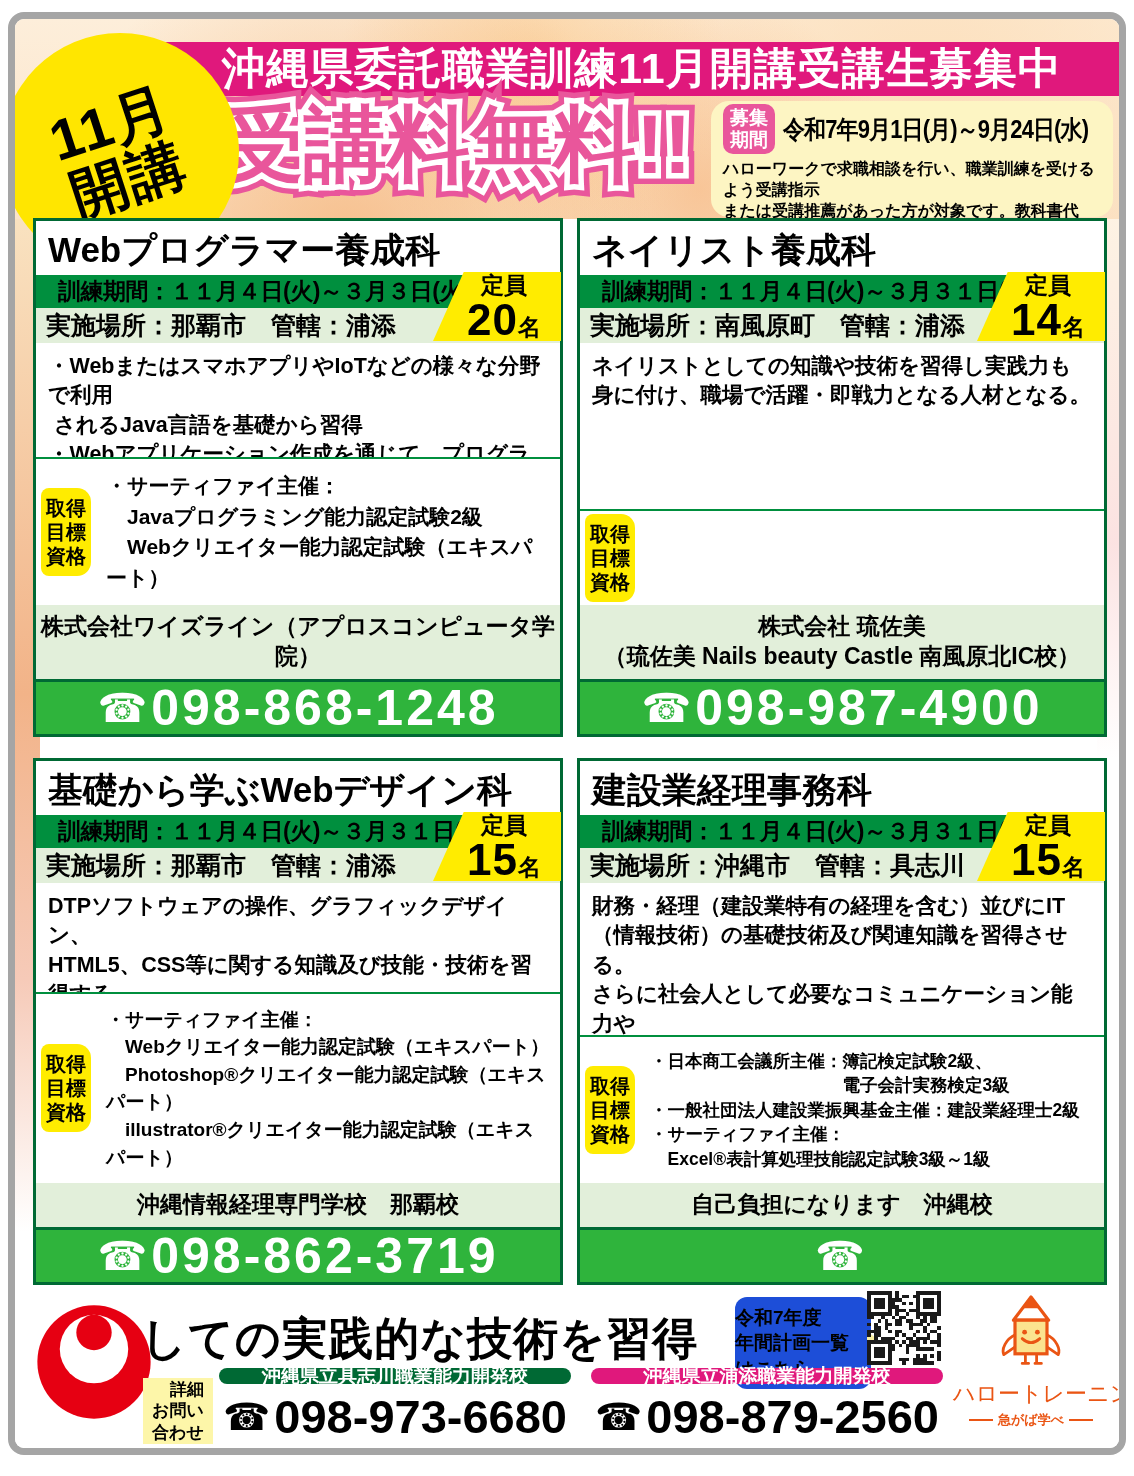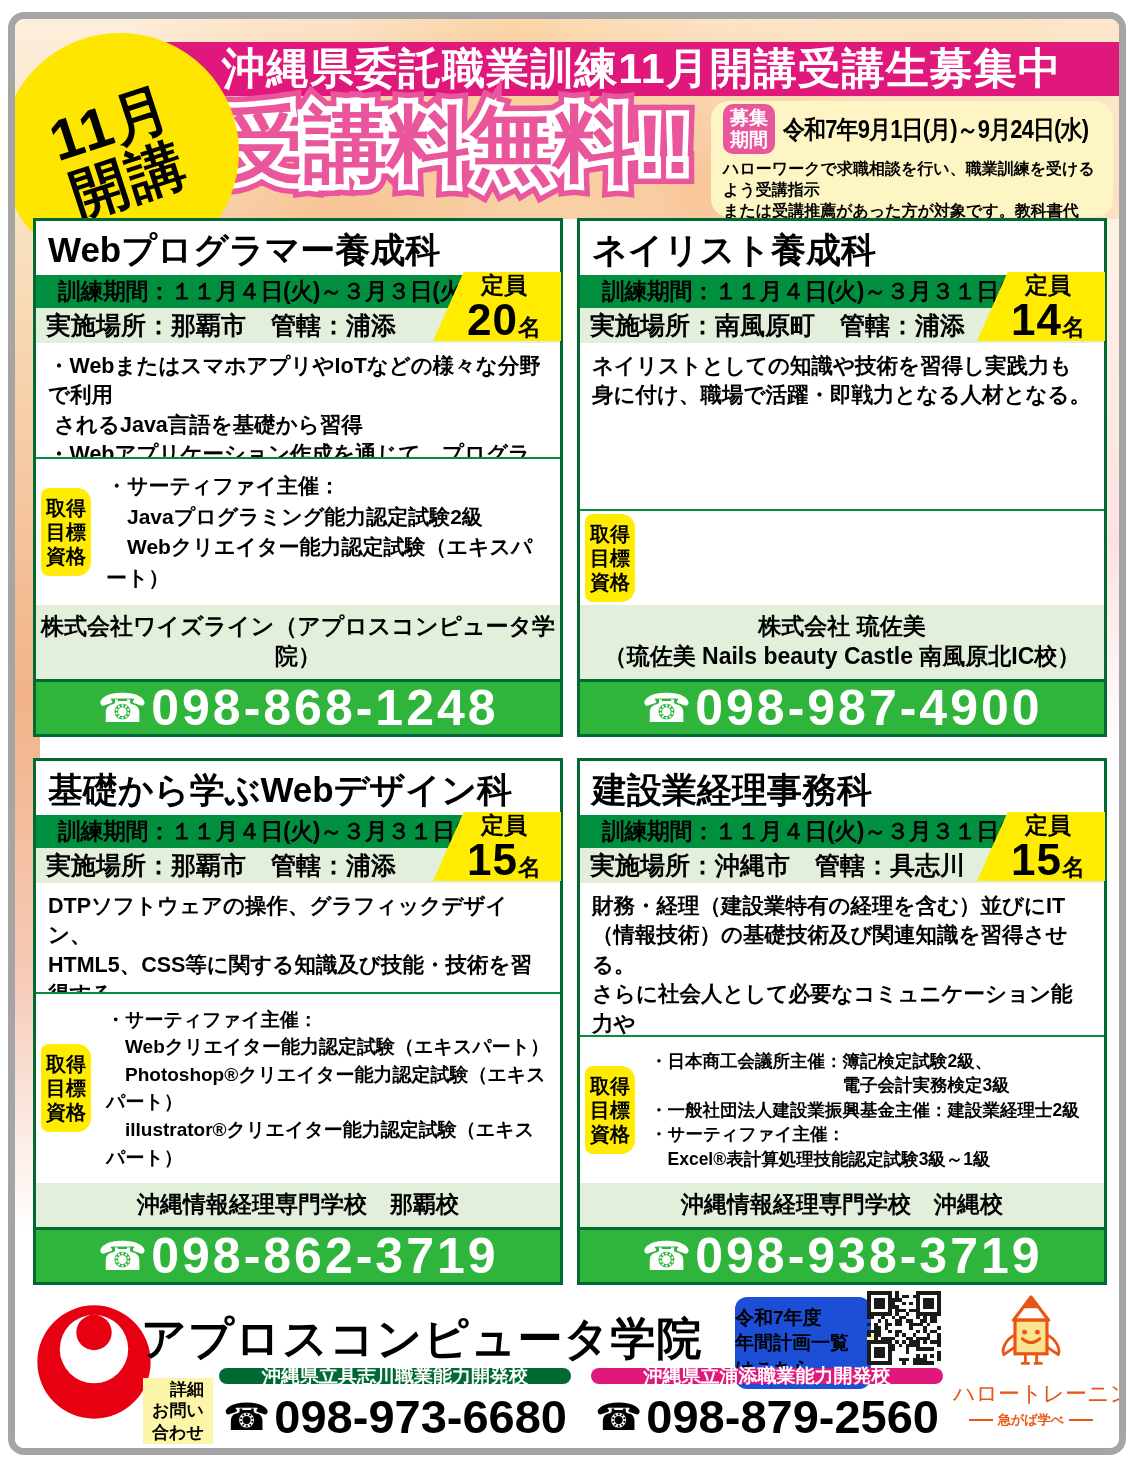--- a/index.html
+++ b/index.html
@@ -250,34 +250,33 @@
       <div class="qual">
         <div class="qual-tab pre">取得
 目標
 資格</div>
         <div class="qual-text pre">・日本商工会議所主催：簿記検定試験2級、
 　　　　　　　　　　　電子会計実務検定3級
 ・一般社団法人建設業振興基金主催：建設業経理士2級
 ・サーティファイ主催：
 　Excel®表計算処理技能認定試験3級～1級</div>
       </div>
-      <div class="provider pre">沖縄情報経理専門学校　沖縄校</div>
+      <div class="provider pre">自己負担になります　沖縄校</div>
       <div class="phone-bar">
           <span class="ph-icon">☎</span>
-          <span class="ph-num">098-938-3719</span>
         </div>
     </div>
 
     <div class="footer">
       <svg class="pref-logo" viewBox="0 0 100 100">
         <circle cx="50" cy="50" r="48" fill="#e60012"></circle>
         <circle cx="50" cy="39" r="29" fill="#fff"></circle>
         <circle cx="50" cy="25" r="15" fill="#e60012"></circle>
       </svg>
-      <div class="dept-title">アプロスコンピュータ学院</div>
+      <div class="dept-title">しての実践的な技術を習得</div>
 
       <div class="qr-bubble pre">令和7年度
 年間計画一覧
 はこちら</div>
       <div class="qr-box"><svg viewBox="0 0 21 21" shape-rendering="crispEdges">
             <g fill="#1a1a1a">
               <rect x="0" y="0" width="7" height="7"></rect>
               <rect x="1" y="1" width="5" height="5" fill="#fff"></rect>
               <rect x="2" y="2" width="3" height="3"></rect>
               <rect x="14" y="0" width="7" height="7"></rect>

